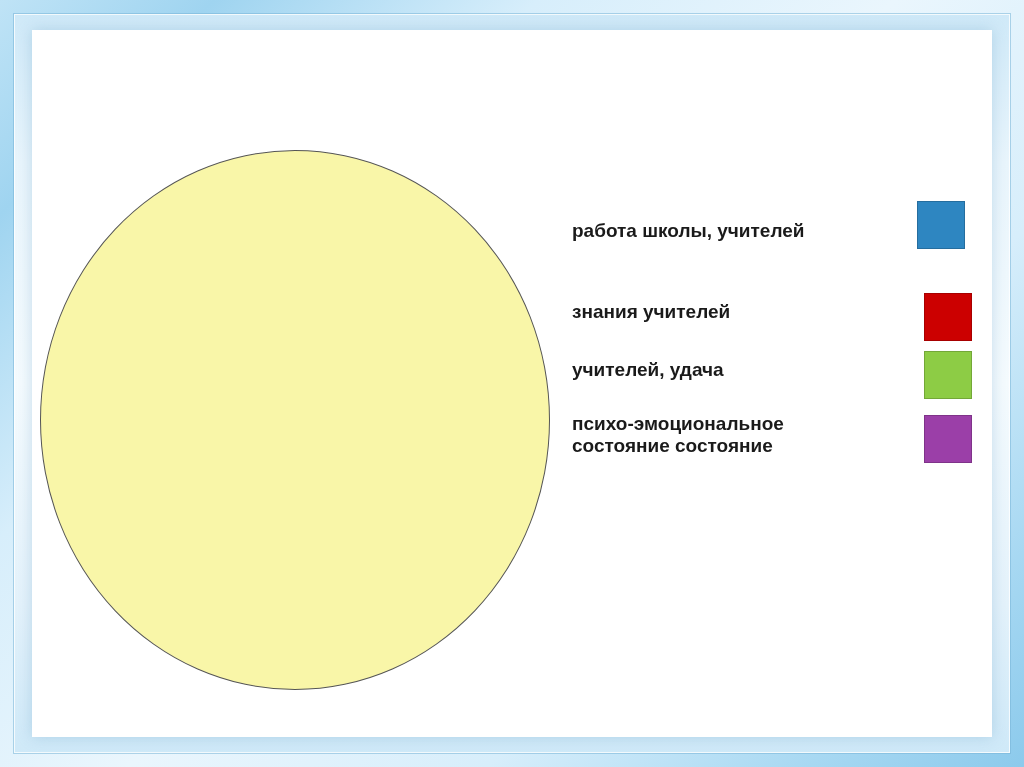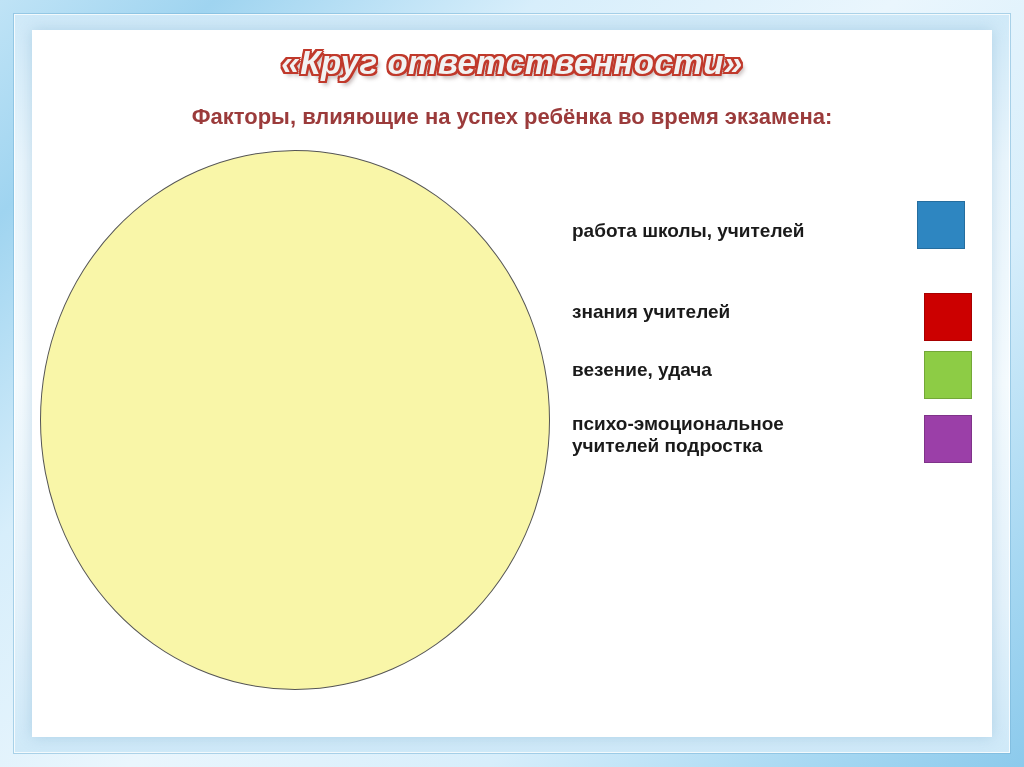--- a/index.html
+++ b/index.html
@@ -143,44 +143,42 @@
   .row-3 .swatch       { position: absolute; left: 352px; top: 2px; }
 </style>
 </head>
 <body>
 
 <div class="slide">
   <div class="slide-inner-border"></div>
 
   <div class="canvas">
 
-    <div class="title">«Круг ответственности»</div>
 
-    <div class="subtitle">Факторы, влияющие на успех ребёнка во время экзамена:</div>
 
     <div class="circle"></div>
 
     <div class="legend">
 
       <div class="legend-row row-0">
         <span class="legend-label">работа школы, учителей</span>
         <span class="swatch" style="background:#2E86C1"></span>
       </div>
 
       <div class="legend-row row-1">
         <span class="legend-label">знания учителей</span>
         <span class="swatch" style="background:#CC0000"></span>
       </div>
 
       <div class="legend-row row-2">
-        <span class="legend-label">везение, удача</span>
+        <span class="legend-label">учителей, удача</span>
         <span class="swatch" style="background:#8DCC45"></span>
       </div>
 
       <div class="legend-row row-3">
         <span class="legend-label"> психо-эмоциональное
-учителей  подростка</span>
+состояние  состояние</span>
         <span class="swatch" style="background:#9B3FA8"></span>
       </div>
 
     </div>
   </div>
 </div>
 
 </body></html>

